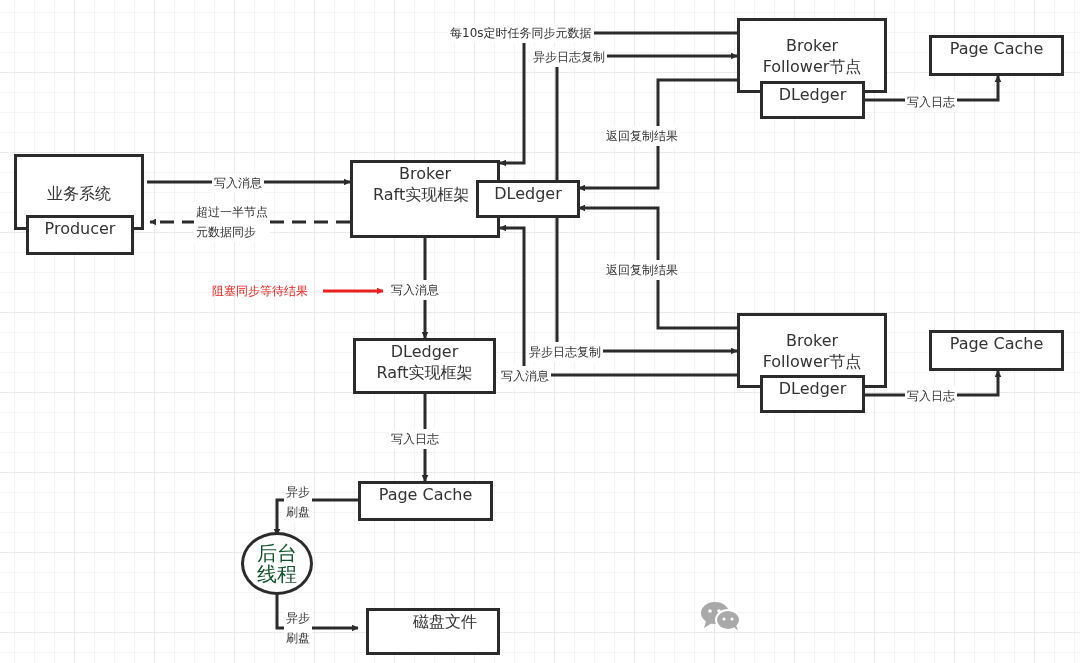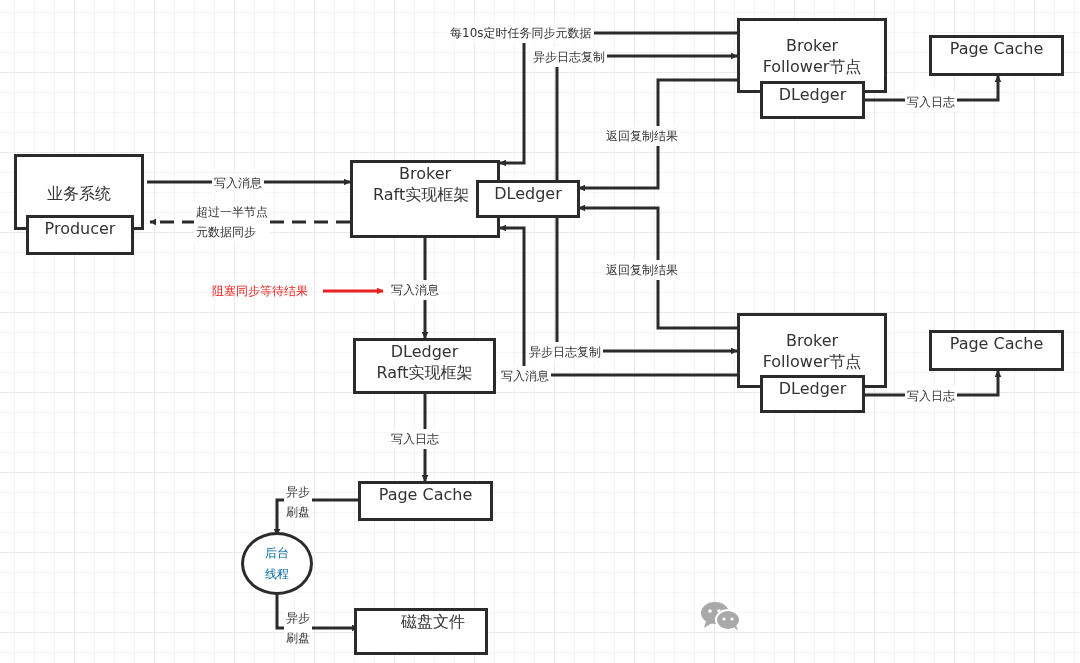--- a/index.html
+++ b/index.html
@@ -26,21 +26,21 @@
   .lbl {
     position: absolute; font-size: 12px; line-height: 20px; color: #333333;
     background: #ffffff; white-space: nowrap; padding: 0 2px;
   }
   .lbl.multi { white-space: normal; }
   .lbl.red { color: #e8231f; background: transparent; margin-left: 40px; }
   .circle {
     position: absolute; box-sizing: border-box; border: 3px solid #2b2b2b;
     border-radius: 50%; background: #fff;
     display: flex; align-items: center; justify-content: center;
-    font-size: 12px; line-height: 21px; text-align: center; color: #0369a1;
+    font-size: 20px; line-height: 21px; text-align: center; color: #14532d;
   }
   .watermark {
     position: absolute; left: 700px; top: 600px; display: flex; align-items: center;
     color: #a9a9a9; font-size: 24px; letter-spacing: 1px;
   }
   .watermark svg { margin-right: 8px; }
 </style>
 </head>
 <body>
 
@@ -111,21 +111,21 @@
   <span>Page Cache</span>
 </div>
 
 <div class="circle" style="left:241px;top:532px;width:72px;height:63px;">
   <span>
     <span style="display:block">后台</span>
     <span style="display:block">线程</span>
   </span>
 </div>
 
-<div class="box" style="left:354px;top:608px;width:134px;height:47px;padding-left:24px;">
+<div class="box" style="left:366px;top:608px;width:134px;height:47px;padding-left:24px;">
   <span>磁盘文件</span>
 </div>
 
 <div class="box" style="left:737px;top:18px;width:150px;height:75px;justify-content:flex-start;padding-top:14px;">
   <span>Broker</span>
   <span>Follower节点</span>
 </div>
 <div class="box" style="left:760px;top:81px;width:105px;height:38px;">
   <span>DLedger</span>
 </div>

